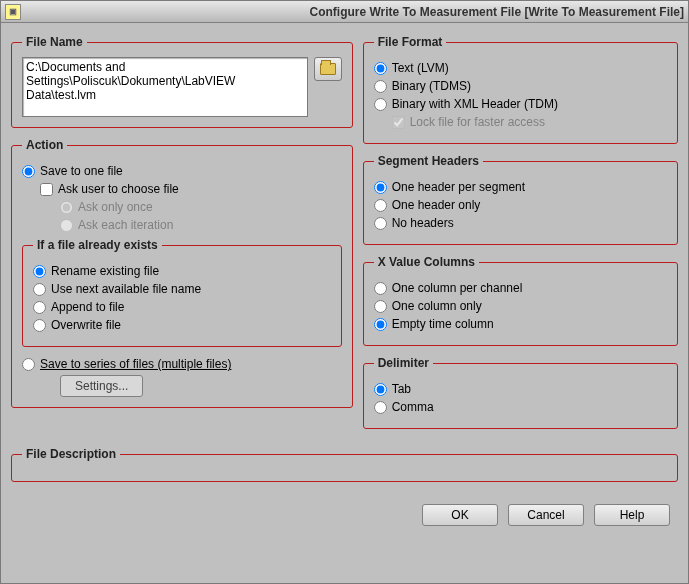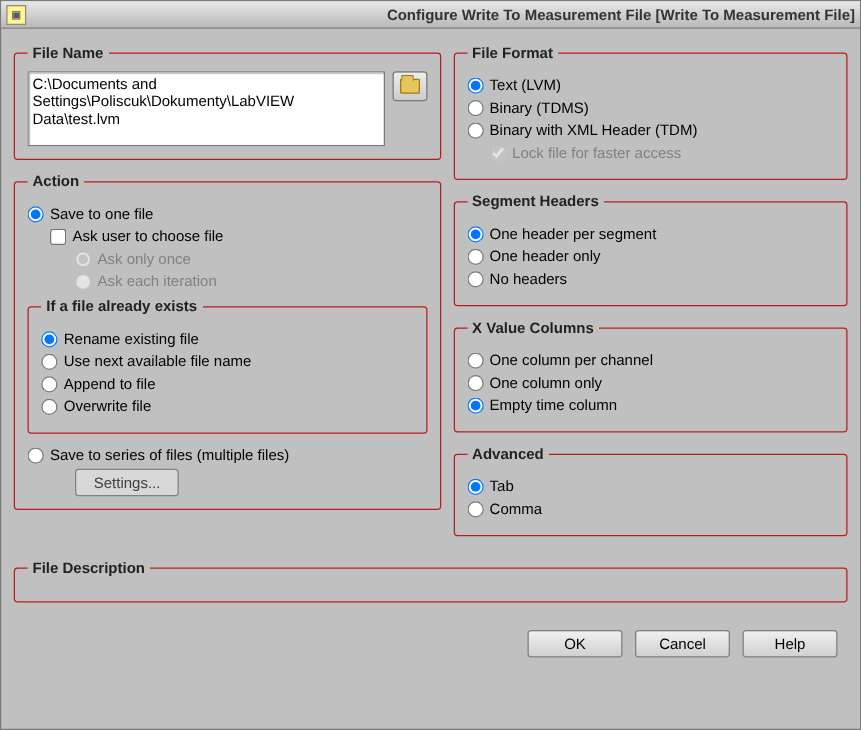--- a/index.html
+++ b/index.html
@@ -212,21 +212,21 @@
           <div class="option-row">
             <input type="radio" name="ifExists" style="">
             <label>Append to file</label>
           </div>
           <div class="option-row">
             <input type="radio" name="ifExists" style="">
             <label>Overwrite file</label>
           </div>
         </fieldset>
 
-        <div class="option-row" style="margin-top:8px;">
+        <div class="option-row" style="margin-top:8px;text-decoration:underline;">
           <input type="radio" name="actionMode" style="">
           <label>Save to series of files (multiple files)</label>
         </div>
         <div class="settings-row">
           <button class="settings-btn disabled" disabled="">Settings...</button>
         </div>
       </fieldset>
     </div>
 
     <div class="col-right">
@@ -277,21 +277,21 @@
           <input type="radio" name="xcols" style="">
           <label>One column only</label>
         </div>
         <div class="option-row">
           <input type="radio" name="xcols" checked="" style="">
           <label>Empty time column</label>
         </div>
       </fieldset>
 
       <fieldset>
-        <legend>Advanced</legend>
+        <legend>Delimiter</legend>
         <div class="option-row">
           <input type="radio" name="delim" checked="" style="">
           <label>Tab</label>
         </div>
         <div class="option-row">
           <input type="radio" name="delim" style="">
           <label>Comma</label>
         </div>
       </fieldset>
 

